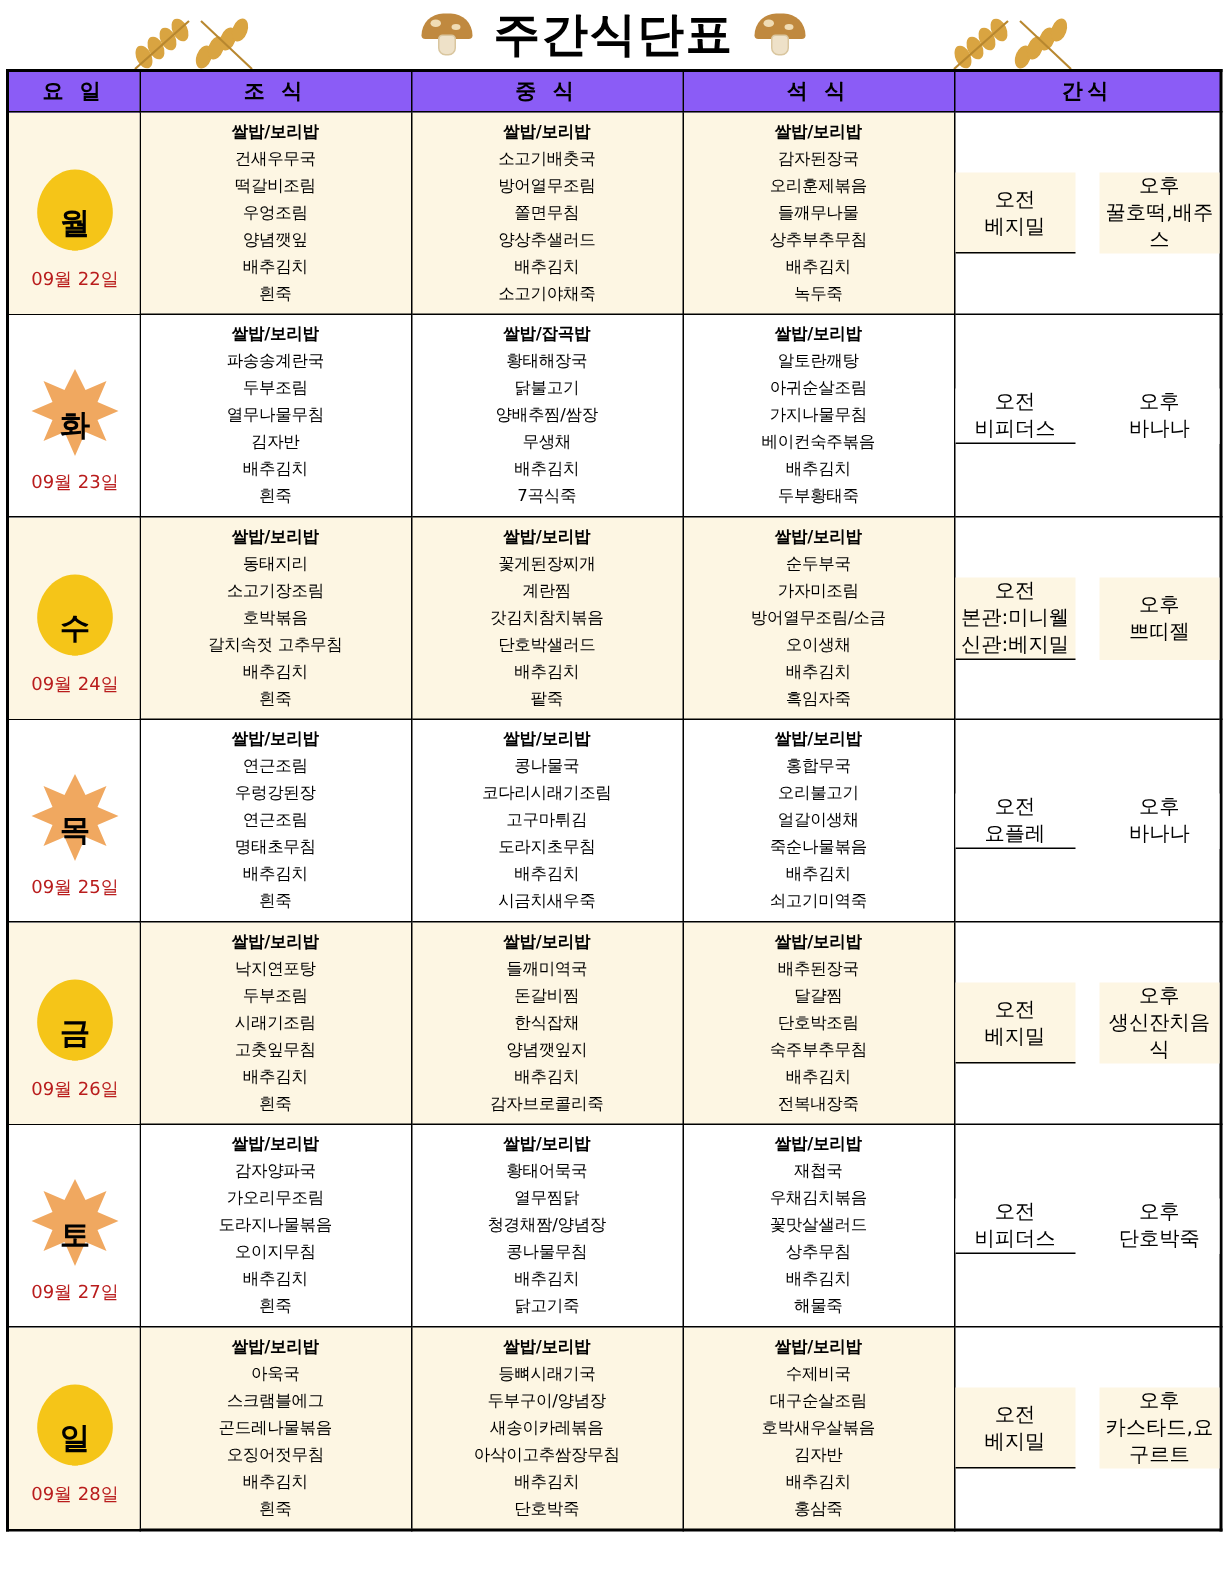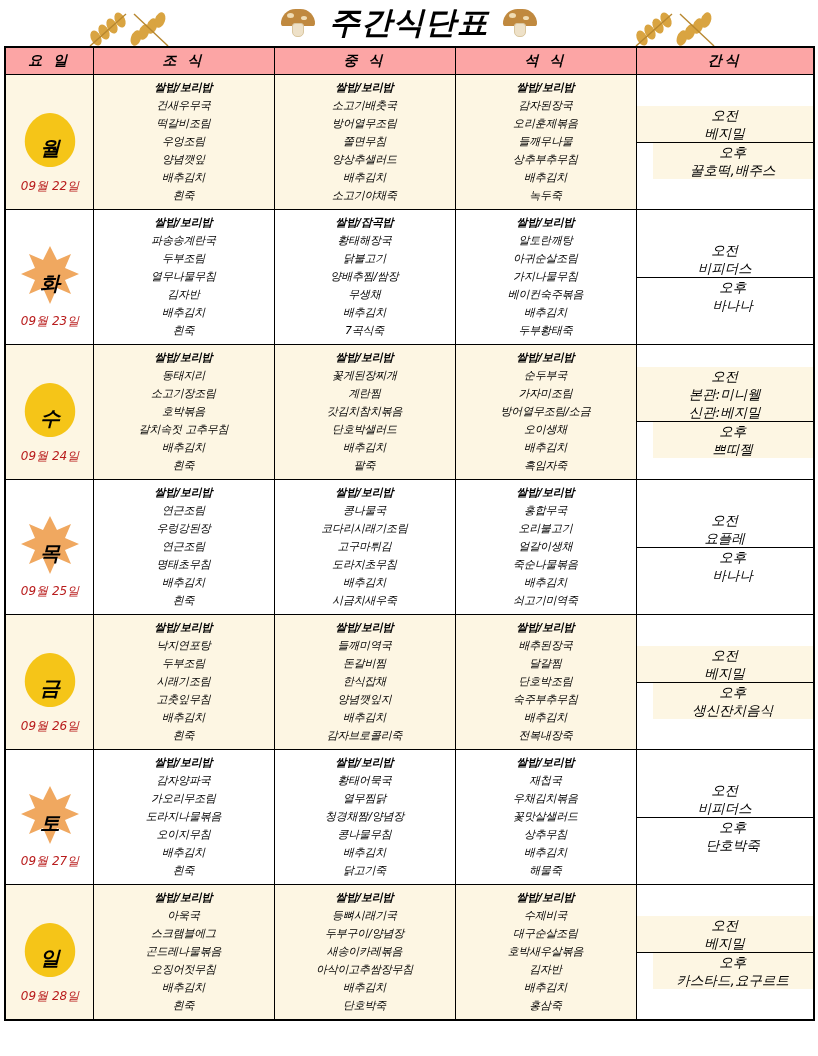--- a/index.html
+++ b/index.html
@@ -3,21 +3,21 @@
 <meta charset="utf-8">
 <style>
   html,body{margin:0;padding:0;}
   body{
     width:818px;height:1056px;
     background:#ffffff;
     font-family:"DejaVu Sans","Liberation Sans",sans-serif;
     color:#000;
     overflow:hidden;
   }
-  .page{position:relative;width:818px;height:1056px;box-sizing:border-box;padding:0 4px;font-style:italic;}
+  .page{position:relative;width:818px;height:1056px;box-sizing:border-box;padding:0 4px;}
 
   
   .title-bar{
     height:46px;
     display:flex;align-items:center;justify-content:center;
     position:relative;
   }
   .title-text{
     font-size:31px;font-weight:bold;letter-spacing:1px;
     font-family:"DejaVu Sans","Liberation Sans",sans-serif;
@@ -57,21 +57,21 @@
   table.menu th,table.menu td{
     border:1px solid #000;
     text-align:center;
     vertical-align:middle;
   }
   thead th{
     height:24px;
     font-size:14px;
     font-weight:bold;
     letter-spacing:3px;
-    background:#fca5a5;
+    background:#8b5cf6;
   }
   col.c-day{width:88px;}
   col.c-meal{width:181px;}
   col.c-snack{width:178px;}
 
   td.daycell{
     width:88px;
     position:relative;
     padding:0;
   }
@@ -100,21 +100,21 @@
   }
   td.meal .line{white-space:nowrap;}
   td.meal .line.first{font-weight:bold;}
 
   td.snack{
     padding:0;
     vertical-align:top;
   }
   .snack-inner{
     height:100%;
-    display:flex;flex-direction:column;
+    display:flex;
   }
   .snack-half{
     flex:1 1 50%;
     display:flex;flex-direction:column;
     align-items:center;justify-content:center;
     font-size:13.5px;
     line-height:18px;
     border-bottom:1px solid #000;
   }
   .snack-half:last-child{border-bottom:none;margin-left:16px;}

